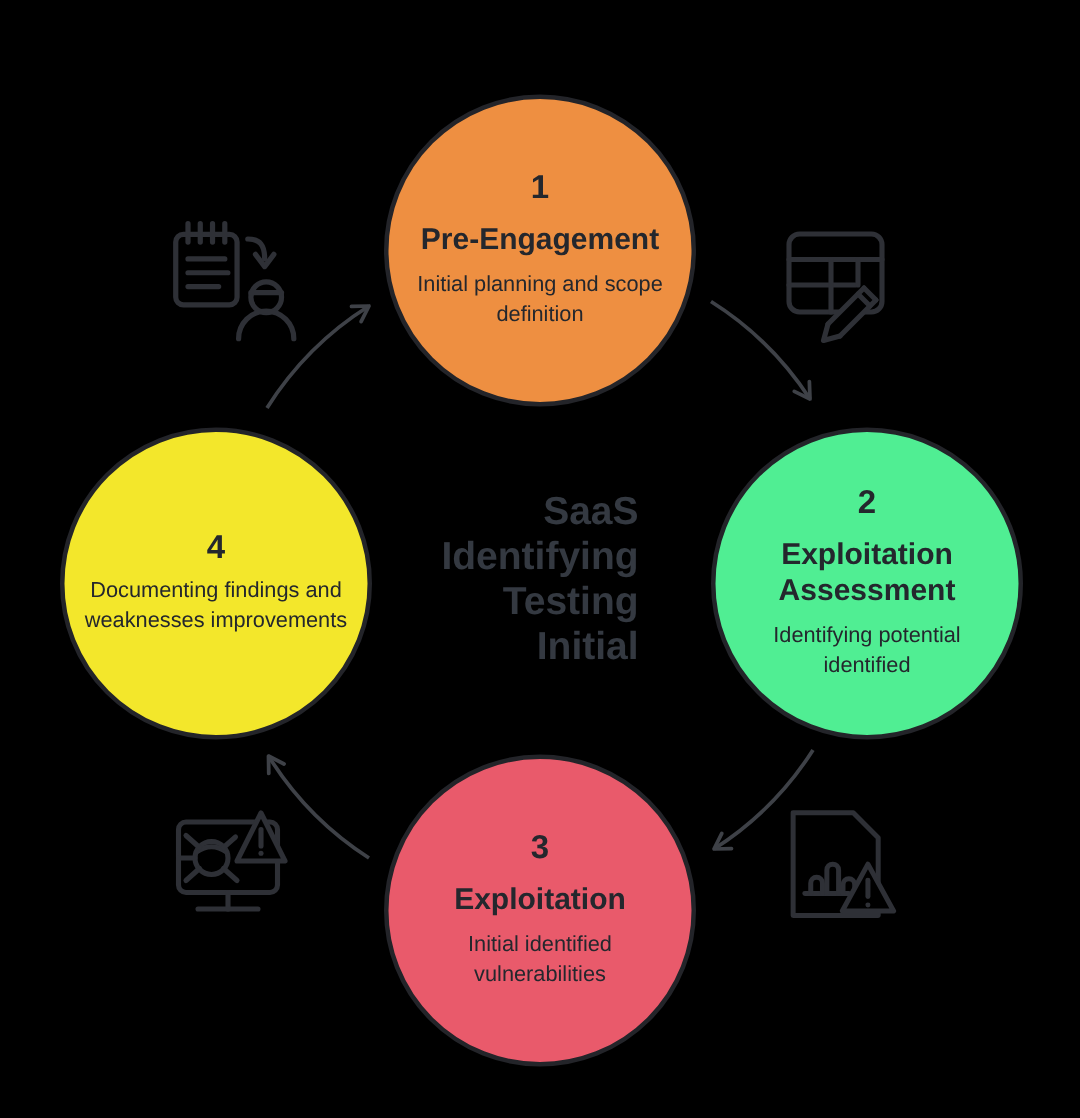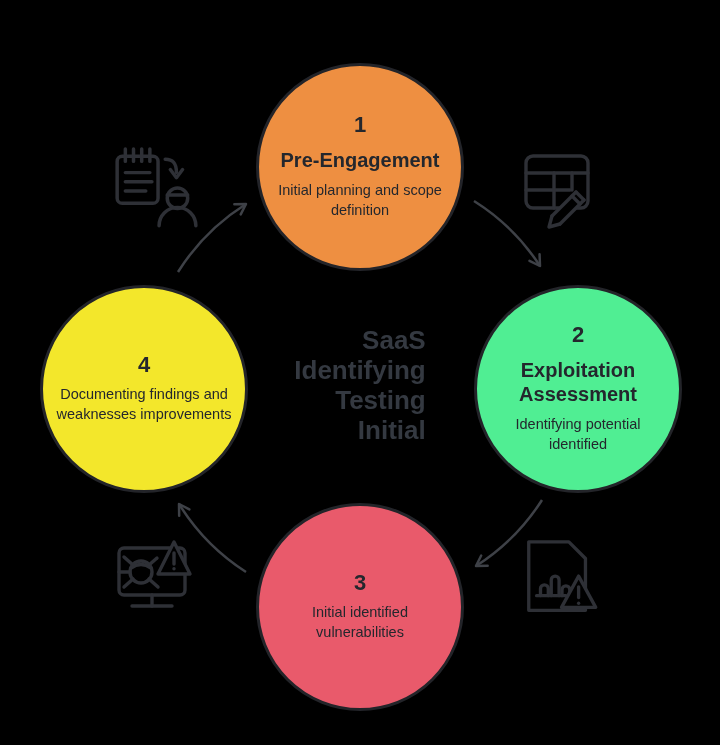--- a/index.html
+++ b/index.html
@@ -109,20 +109,21 @@
   </div>
 
   <div class="circle" id="step-2" style="background-color: rgb(80, 238, 147);">
     <div class="num">2</div>
     <div class="title">Exploitation Assessment</div>
     <div class="desc">Identifying potential identified</div>
   </div>
 
   <div class="circle" id="step-3" style="background-color: rgb(233, 90, 107);">
     <div class="num">3</div>
+    <div class="title">Exploitation</div>
     <div class="desc">Initial identified vulnerabilities</div>
   </div>
 
   <div class="circle" id="step-4" style="background-color: rgb(243, 231, 43);">
     <div class="num">4</div>
     <div class="desc">Documenting findings and weaknesses improvements</div>
   </div>
 
   <div class="center-title">
     <div>SaaS</div>

